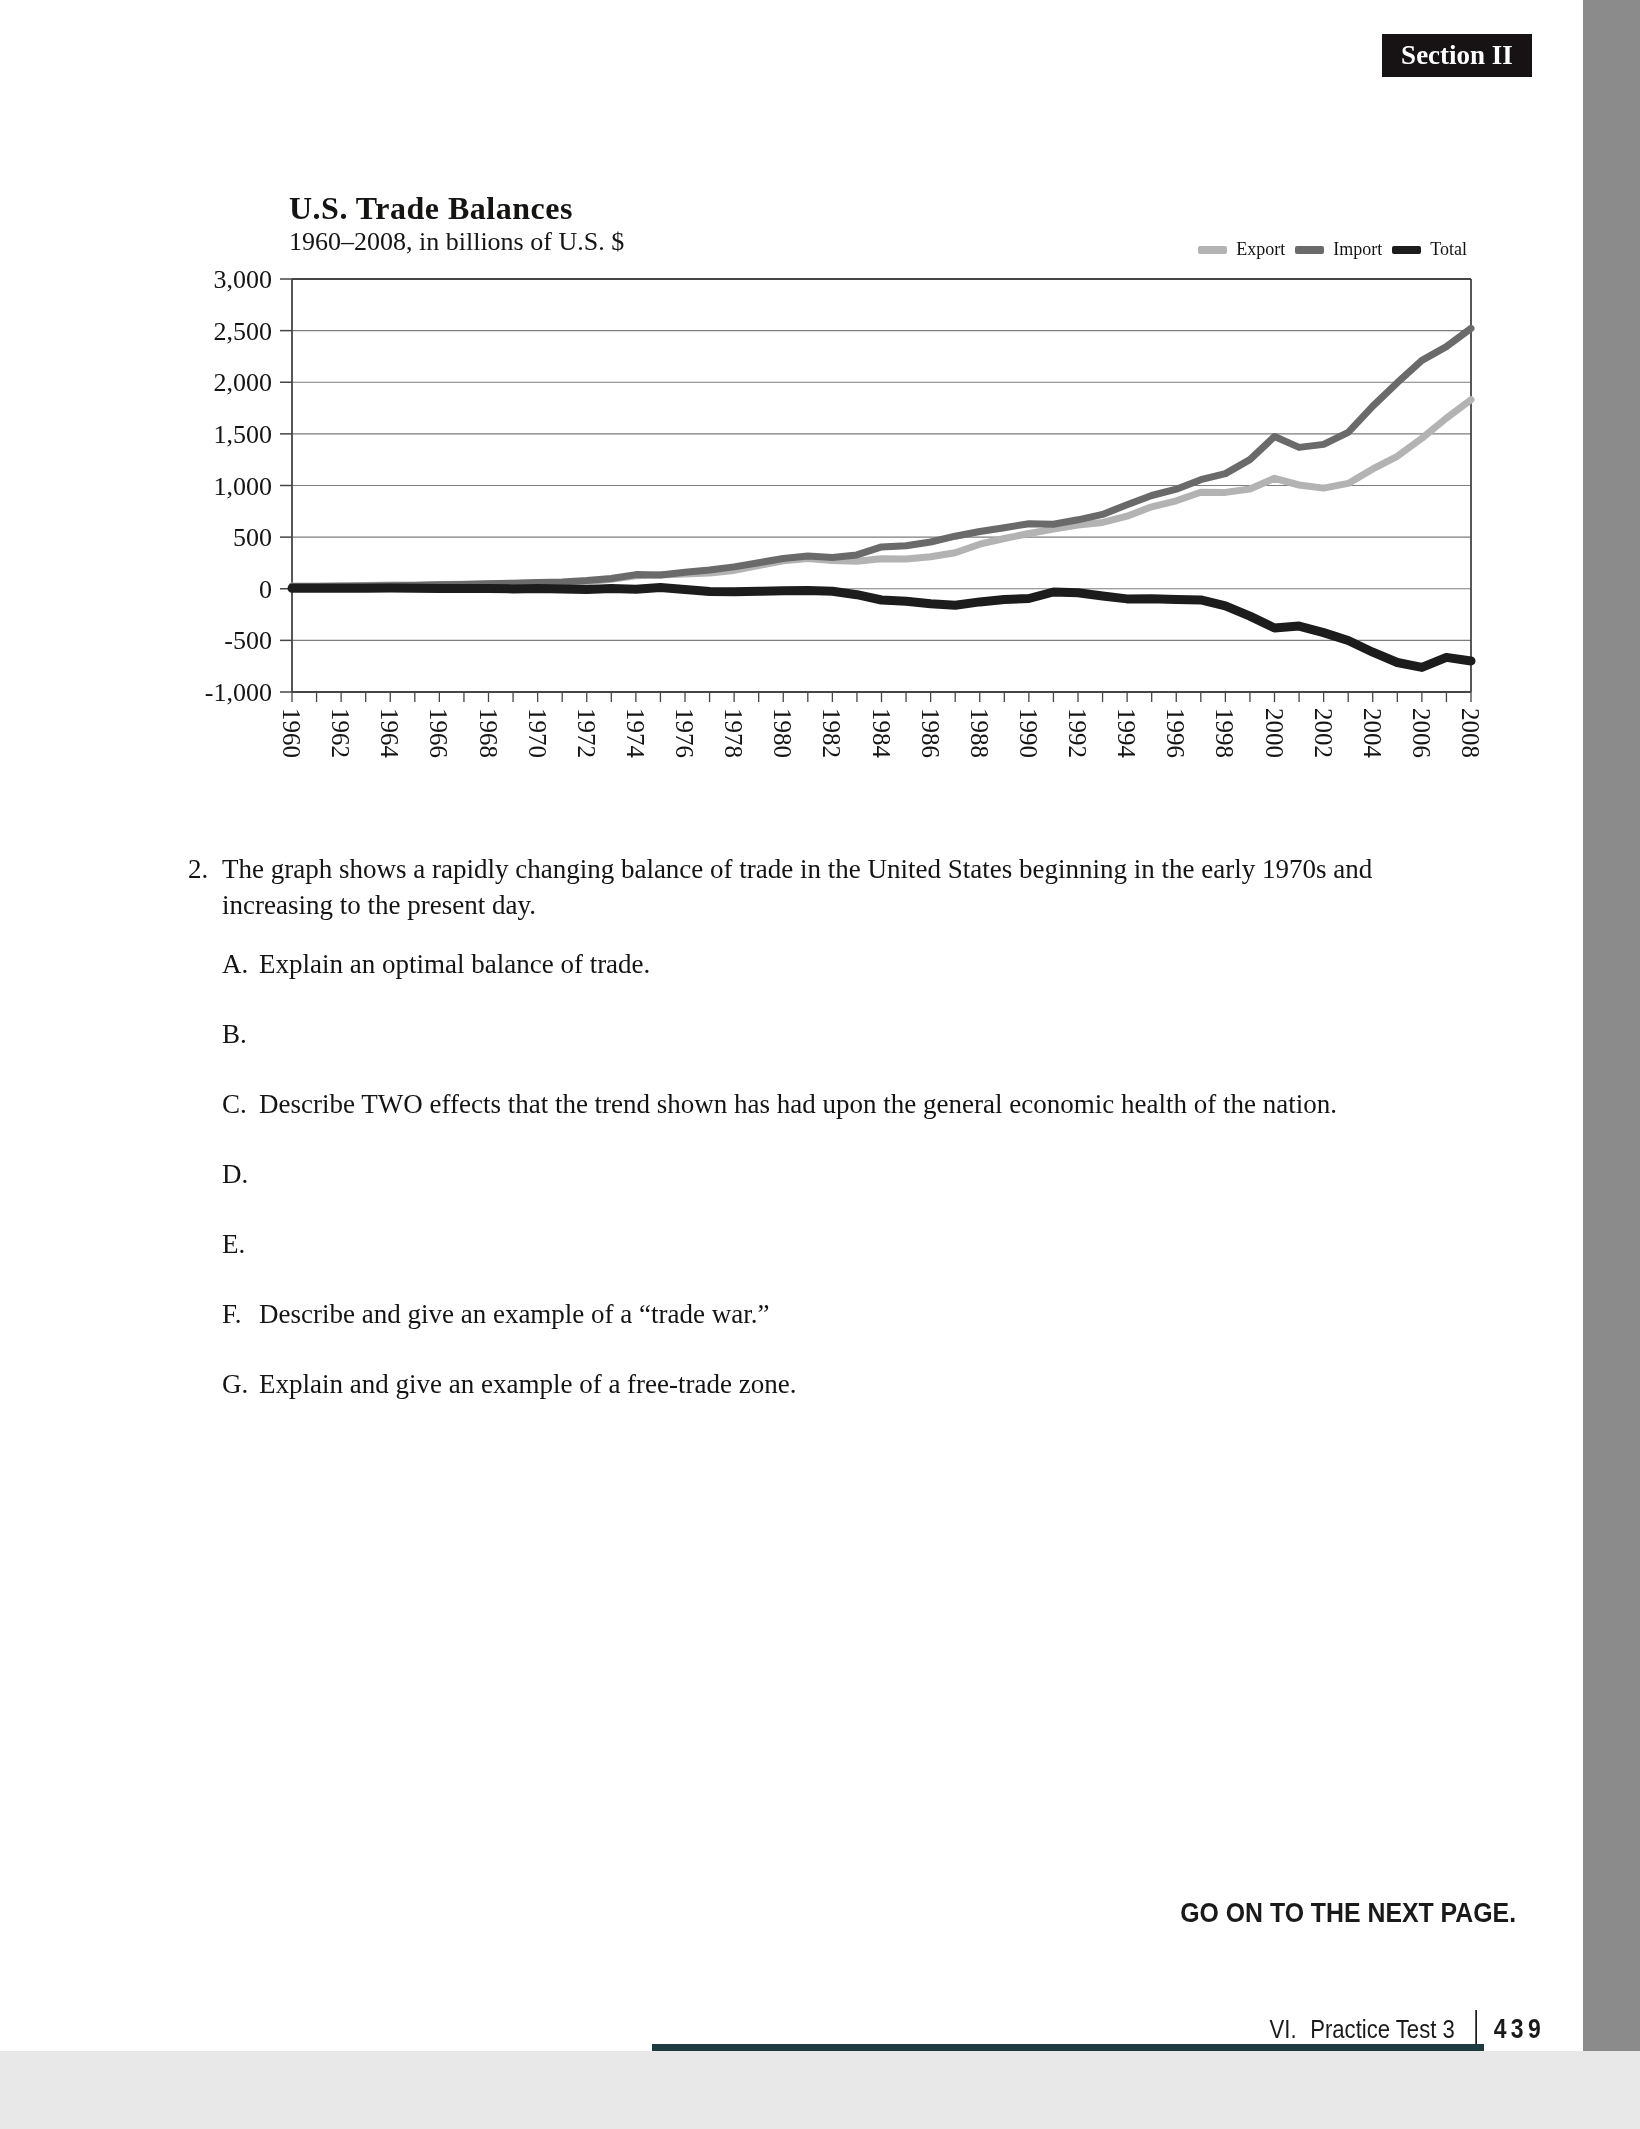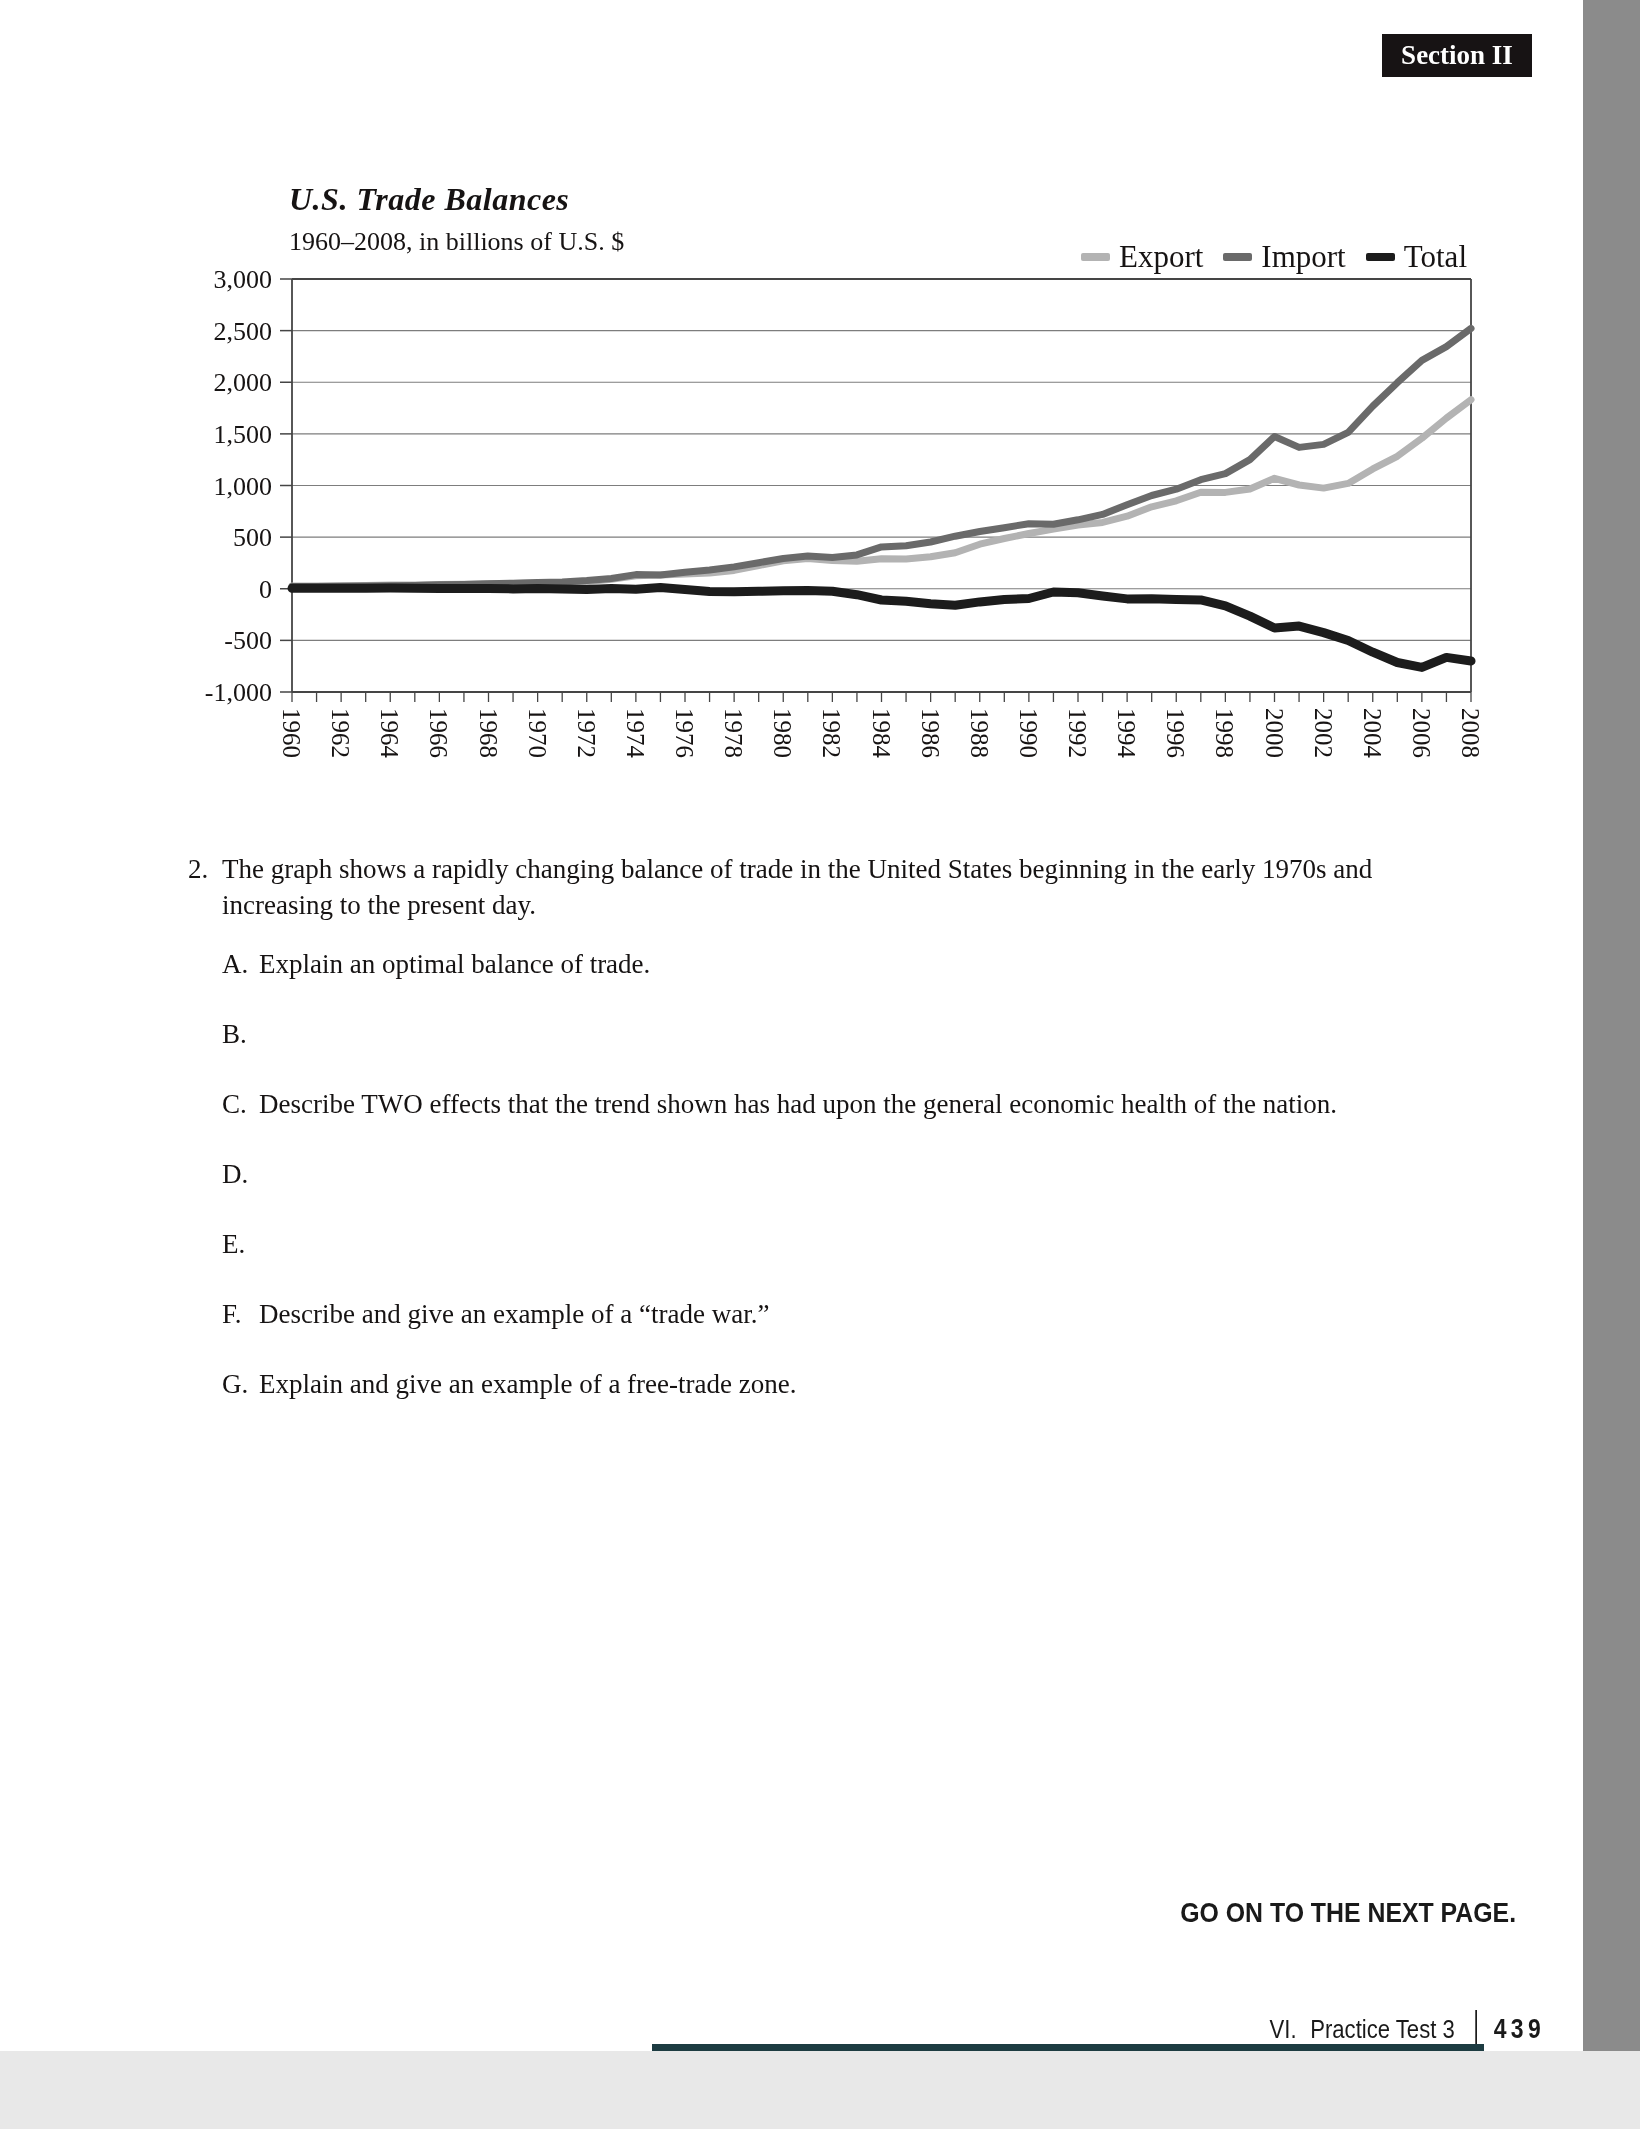--- a/index.html
+++ b/index.html
@@ -2,23 +2,23 @@
 <html><head>
 <meta charset="utf-8">
 <style>
   html,body{margin:0;padding:0;background:#e8e8e8;}
   .page{position:relative;width:1640px;height:2051px;background:#ffffff;overflow:hidden;
         font-family:"Liberation Serif",serif;color:#161313;}
   .sidebar{position:absolute;top:0;right:0;width:57px;height:2129px;background:#8b8b8b;}
   .badge{position:absolute;left:1382px;top:34px;width:150px;height:43px;background:#171314;
          color:#ffffff;display:flex;align-items:center;justify-content:center;
          font-weight:bold;font-size:27px;}
-  .chart-title{position:absolute;left:289px;top:181px;font-size:32px;font-weight:bold;letter-spacing:.5px;font-style:italic;}
+  .chart-title{position:absolute;left:289px;top:190px;font-size:32px;font-weight:bold;letter-spacing:.5px;}
   .chart-subtitle{position:absolute;left:289px;top:227px;font-size:26px;}
-  .legend{position:absolute;top:239px;right:173px;display:flex;gap:20px;align-items:center;font-size:31px;}
+  .legend{position:absolute;top:239px;right:173px;display:flex;gap:10px;align-items:center;font-size:18px;}
   .legend-item{display:flex;align-items:center;}
   .legend-swatch{display:inline-block;width:29px;height:8px;border-radius:2px;margin-right:9px;}
   svg.chart{position:absolute;left:150px;top:250px;}
   .tick-label{font-family:"Liberation Serif",serif;font-size:26px;fill:#161313;}
   .year-label{font-family:"Liberation Serif",serif;font-size:25px;fill:#161313;}
   .question{position:absolute;left:188px;top:851px;width:1295px;font-size:27px;line-height:36px;}
   .q-stem{display:flex;}
   .q-num{width:34px;flex:none;}
   .q-body{width:1258px;}
   .q-parts{margin-left:34px;margin-top:23px;display:flex;flex-direction:column;gap:34px;}

